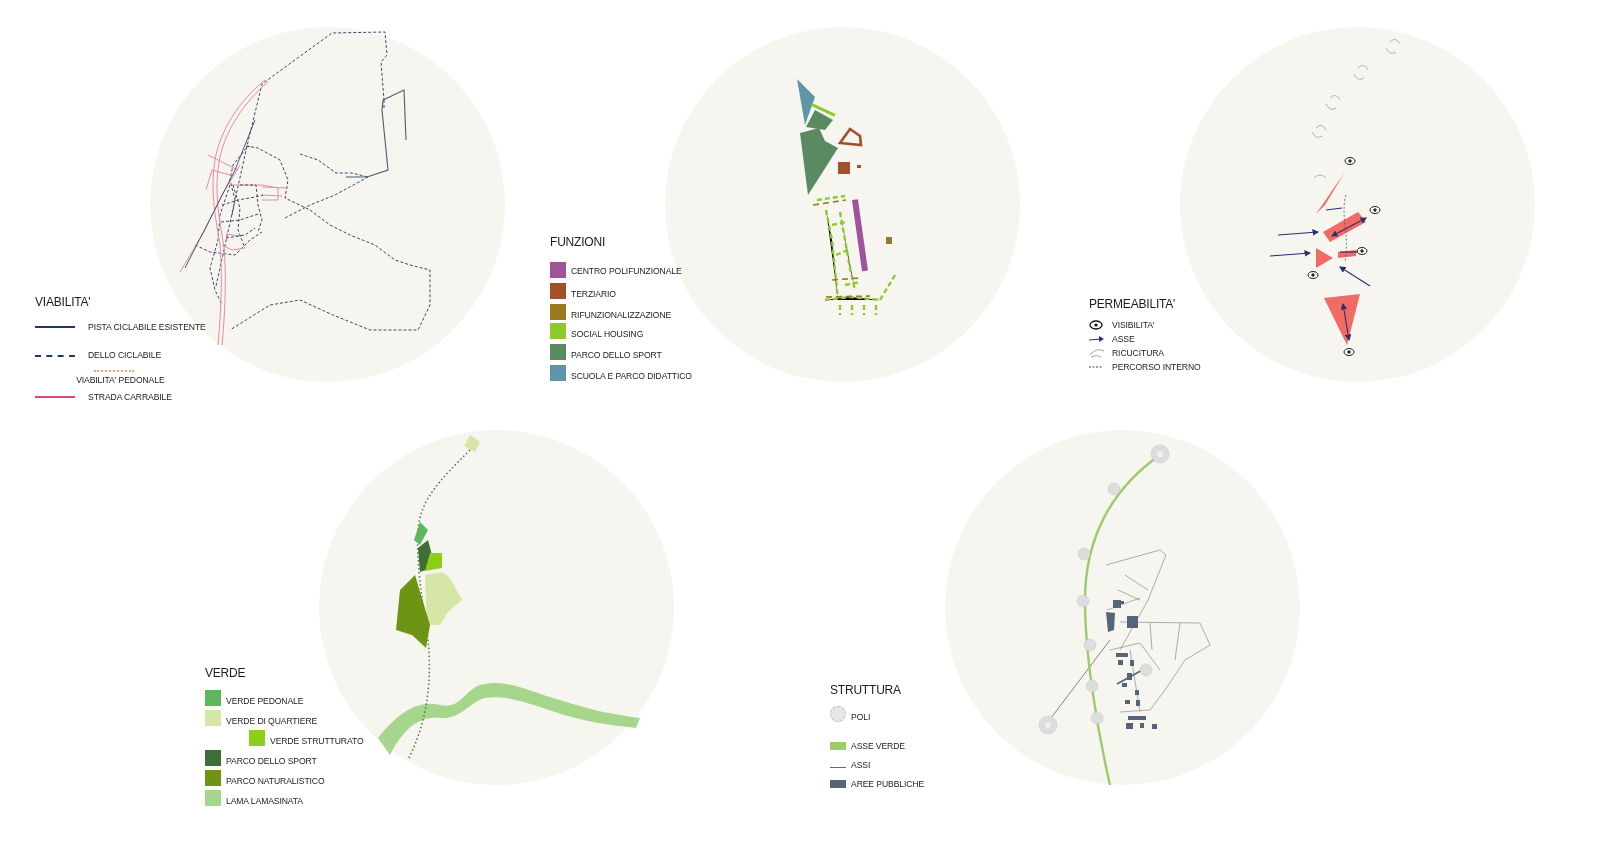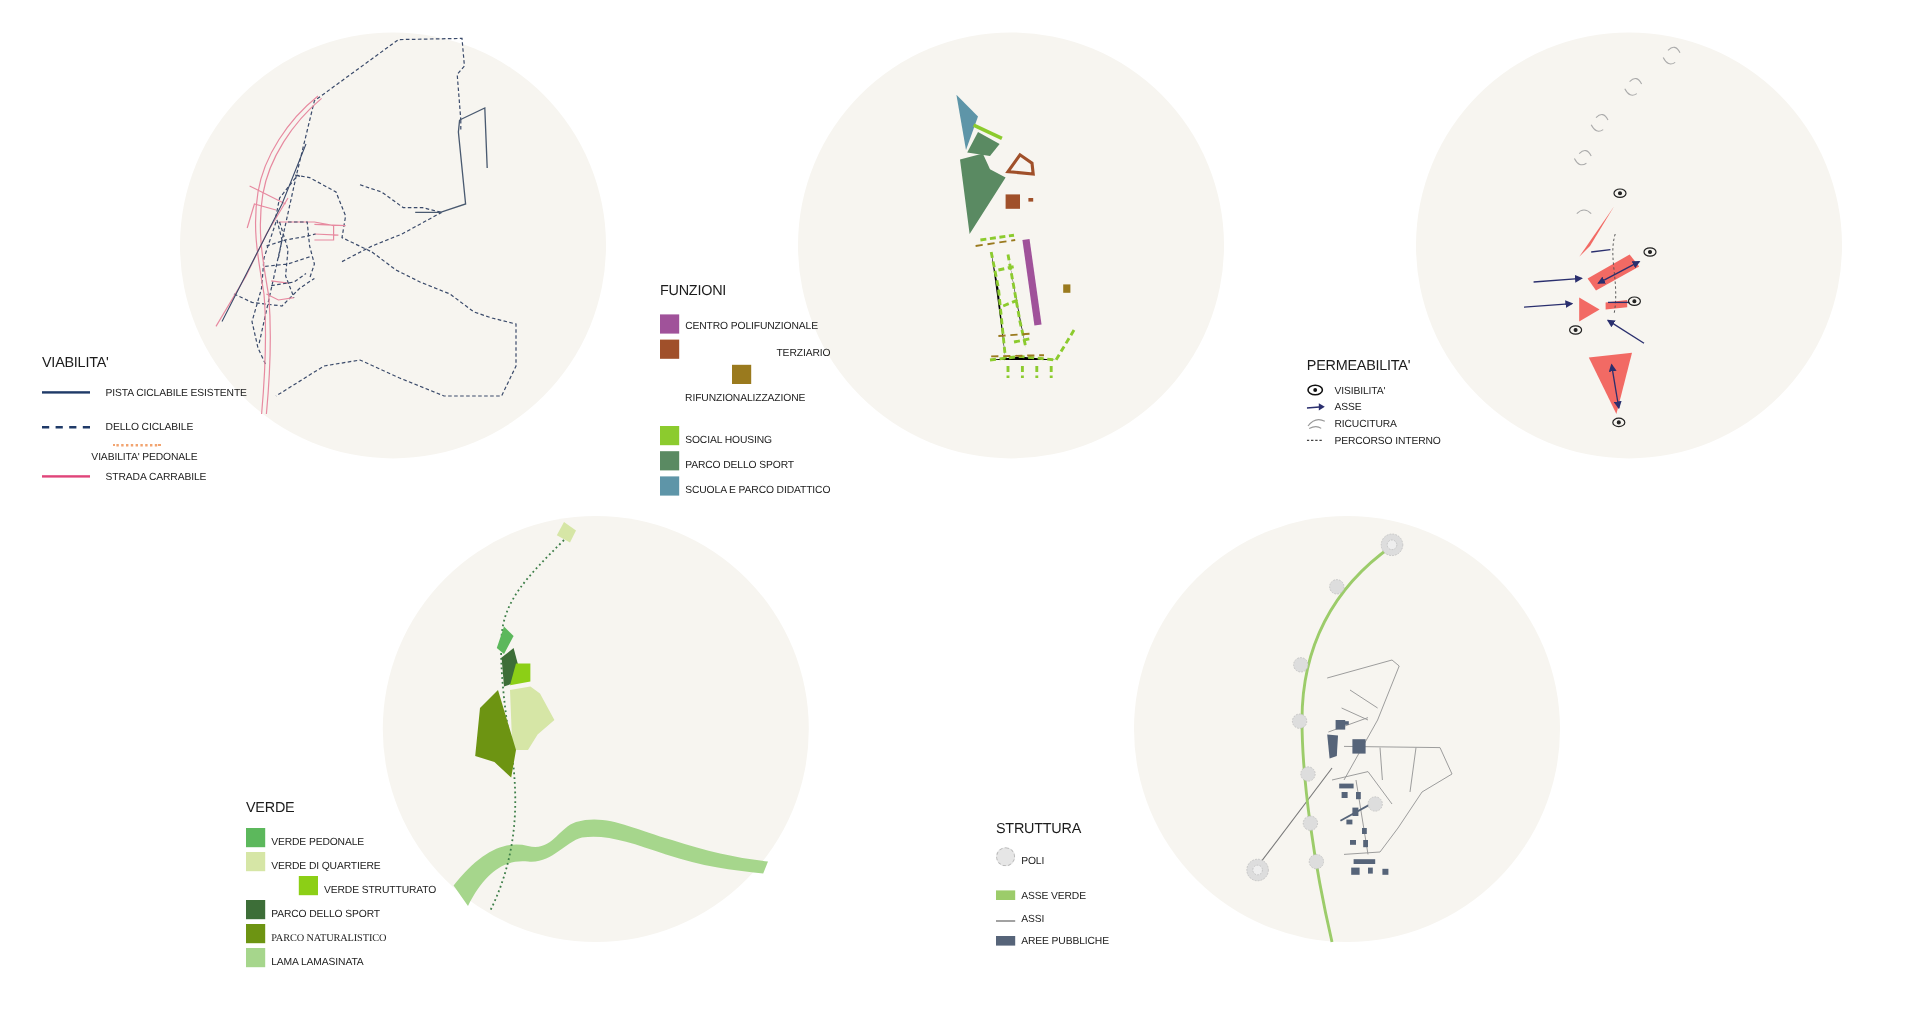--- a/index.html
+++ b/index.html
@@ -105,25 +105,25 @@
       <path d="M826,297 L870,296"></path>
   </g>
 </svg>
 
 <div class="legend" style="left:550px;top:235px;">
   <div class="legend-title">FUNZIONI</div>
   <div class="legend-item" style="margin-bottom:5px;">
     <span class="swatch" style="background:#a0529a;"></span>
     <span style="margin-top:2px;">CENTRO POLIFUNZIONALE</span>
   </div>
-  <div class="legend-item" style="margin-bottom:5px;justify-content:space-between;">
+  <div class="legend-item" style="margin-bottom:5px;">
     <span class="swatch" style="background:#a0502a;"></span>
     <span style="margin-top:6px;">TERZIARIO</span>
   </div>
-  <div class="legend-item" style="margin-bottom:19px;flex-direction:column;">
+  <div class="legend-item" style="margin-bottom:3px;">
     <span class="swatch" style="background:#9a7a1e;"></span>
     <span style="margin-top:6px;">RIFUNZIONALIZZAZIONE</span>
   </div>
   <div class="legend-item" style="margin-bottom:5px;">
     <span class="swatch" style="background:#8ccb2e;"></span>
     <span style="margin-top:6px;">SOCIAL HOUSING</span>
   </div>
   <div class="legend-item" style="margin-bottom:5px;">
     <span class="swatch" style="background:#5a8a62;"></span>
     <span style="margin-top:6px;">PARCO DELLO SPORT</span>
@@ -242,21 +242,21 @@
   <div class="legend-item" style="margin-bottom:4px;padding-left:44px;">
     <span class="swatch" style="background:#8ccf16;"></span>
     <span style="margin-top:6px;">VERDE STRUTTURATO</span>
   </div>
   <div class="legend-item" style="margin-bottom:4px;">
     <span class="swatch" style="background:#3d6e38;"></span>
     <span style="margin-top:6px;">PARCO DELLO SPORT</span>
   </div>
   <div class="legend-item" style="margin-bottom:4px;">
     <span class="swatch" style="background:#6d9412;"></span>
-    <span style="margin-top:6px;font-family:Liberation Serif, serif;">PARCO NATURALISTICO</span>
+    <span style="margin-top:6px;">PARCO NATURALISTICO</span>
   </div>
   <div class="legend-item">
     <span class="swatch" style="background:#a6d68c;"></span>
     <span style="margin-top:6px;">LAMA LAMASINATA</span>
   </div>
 </div>
 
 <svg class="panel-svg" style="left:0;top:0;" width="1600" height="847">
   <g fill="none" stroke="#999" stroke-width="0.8">
     <path d="M1106,565 L1160,550 L1166,555 L1148,600 L1120,650"></path>

